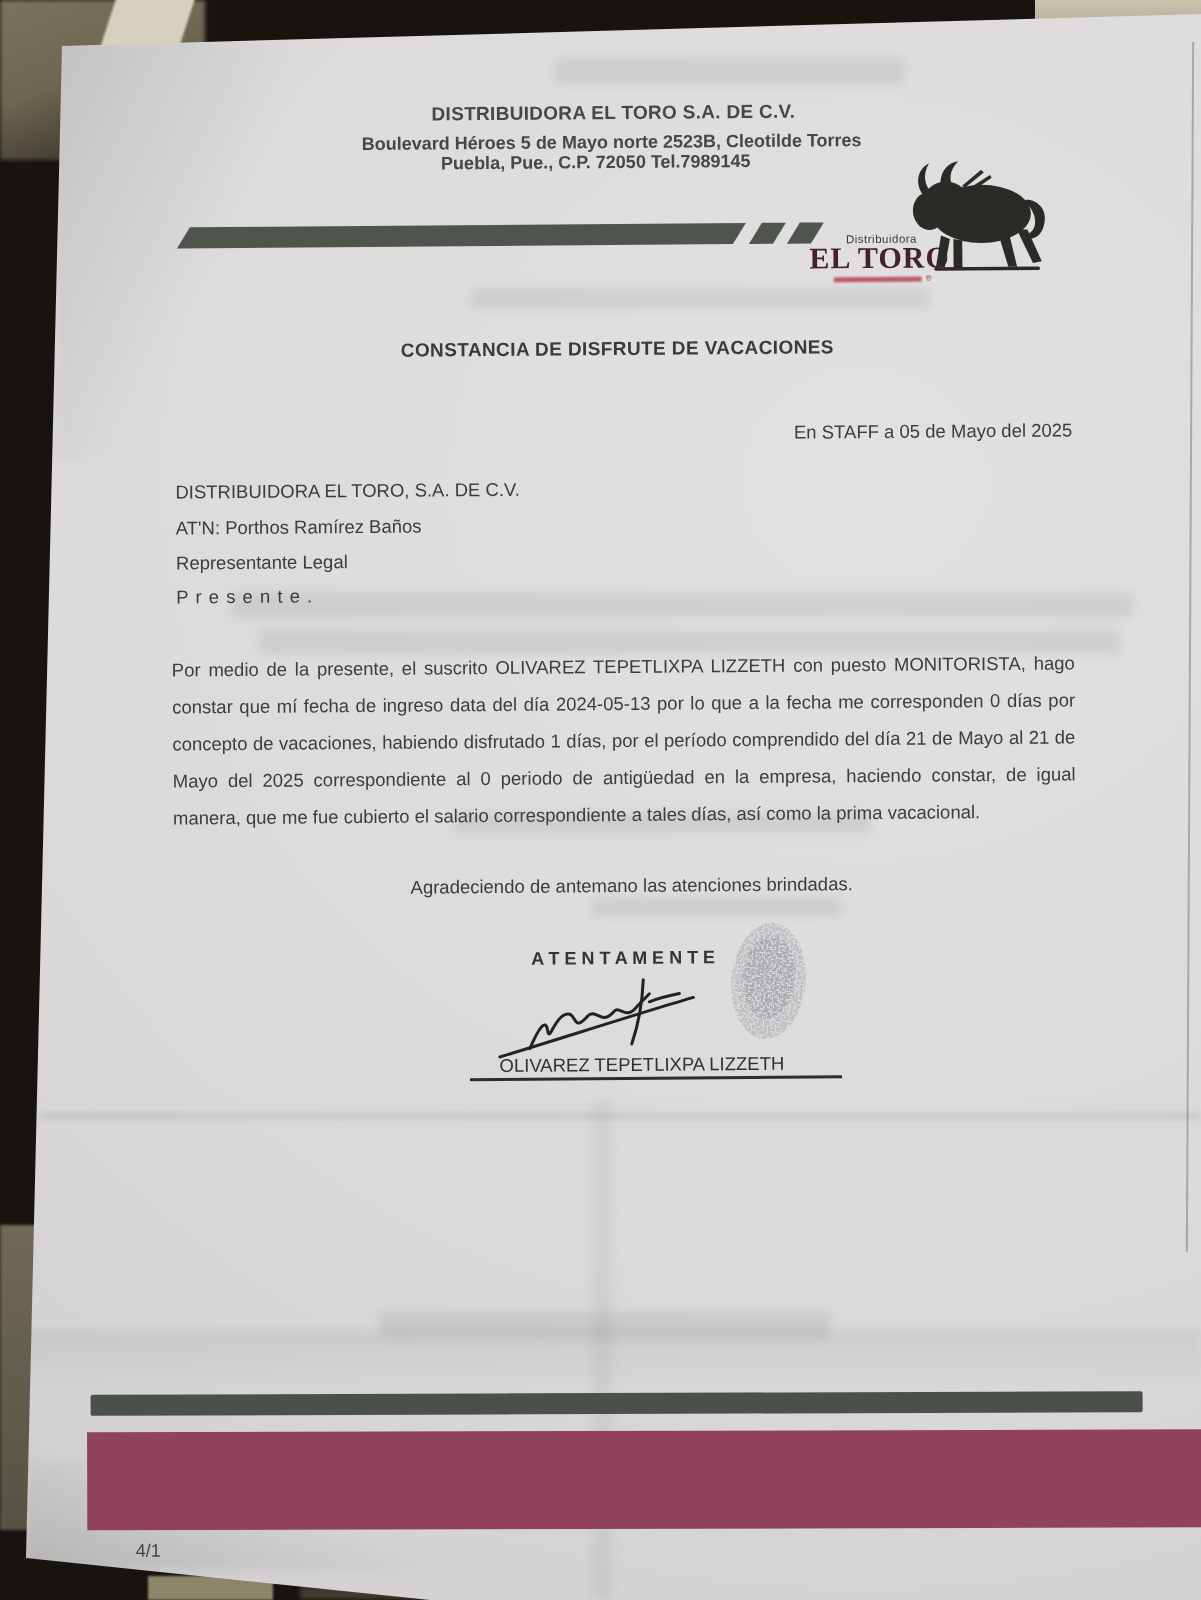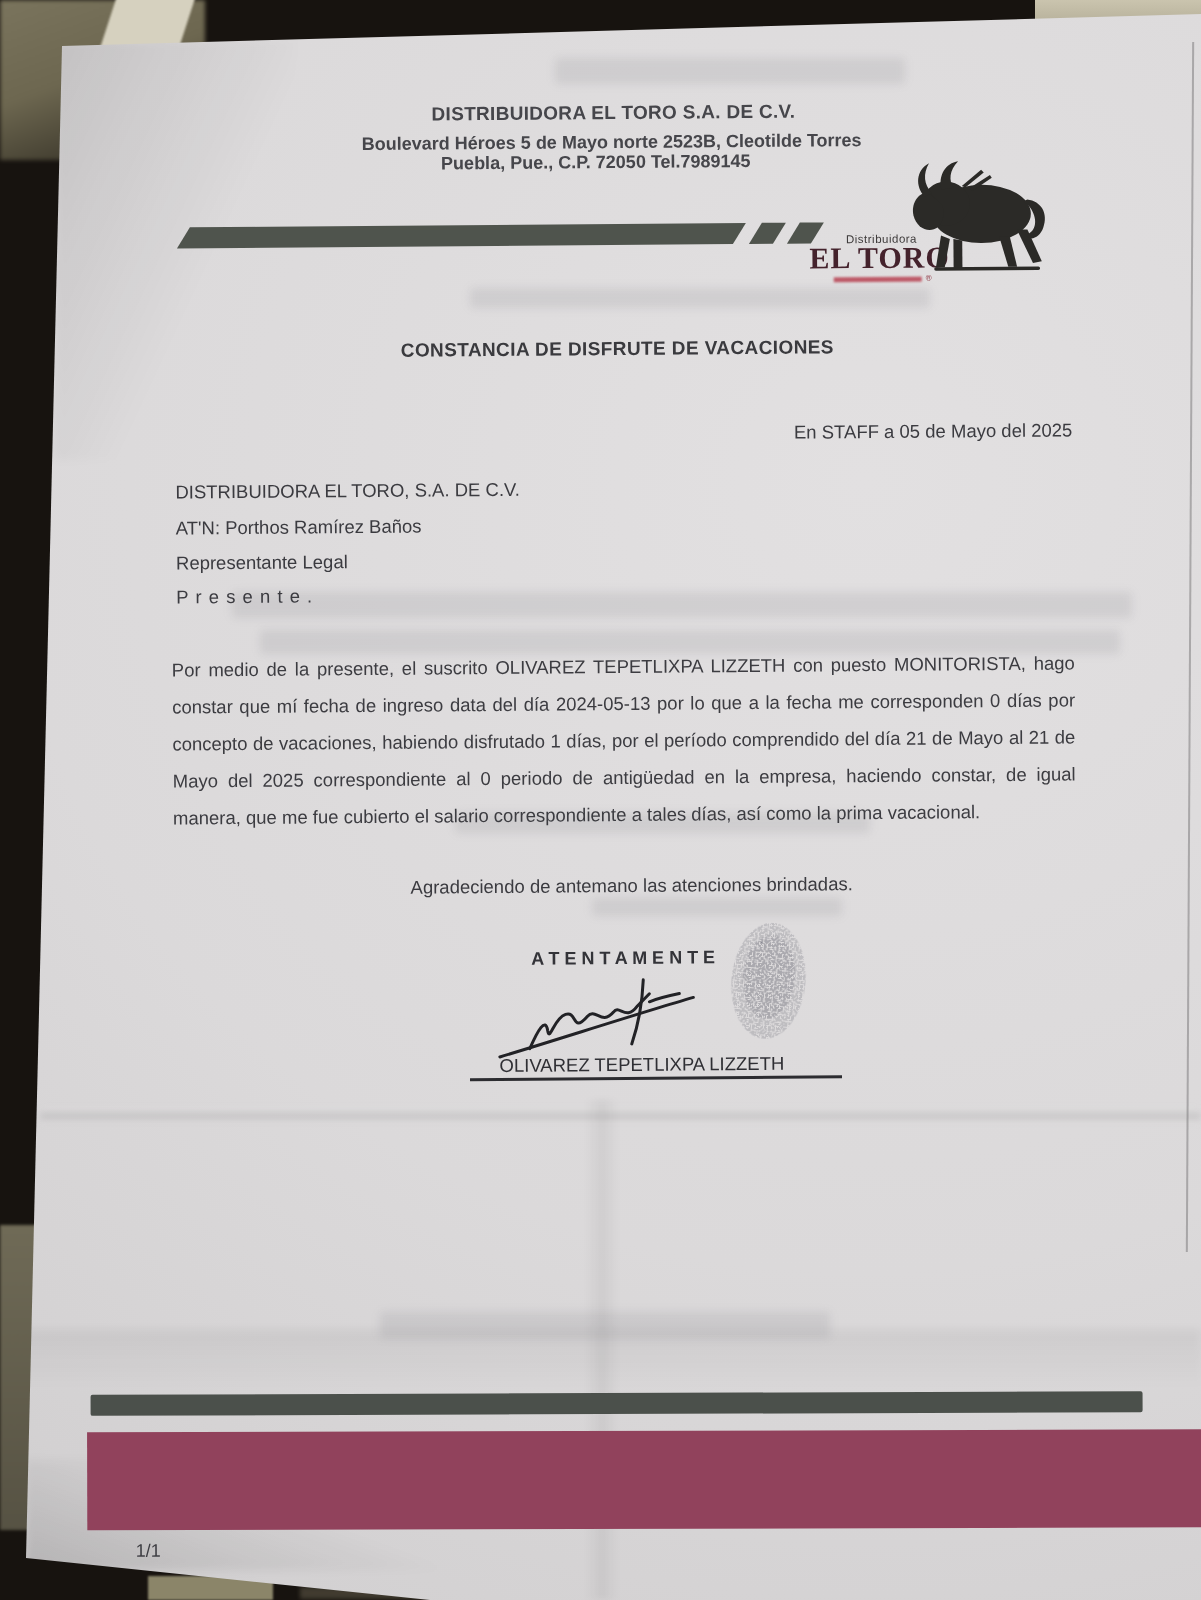--- a/index.html
+++ b/index.html
@@ -176,17 +176,17 @@
           <ellipse cx="45" cy="64" rx="37" ry="58" filter="url(#grain)"></ellipse>
           <ellipse cx="45" cy="60" rx="26" ry="42" filter="url(#grain)"></ellipse>
         </g>
       </svg>
 
       <div class="abs center" style="left:640px;top:1054px;font-size:18.5px;color:#2f2f34">OLIVAREZ TEPETLIXPA LIZZETH</div>
       <div class="name-underline"></div>
 
       <div class="footer-bar-gray"></div>
       <div class="footer-bar-maroon"></div>
-      <div class="abs" style="left:130px;top:1537px;font-size:18px;color:#3f3f44">1/1</div>
+      <div class="abs" style="left:130px;top:1537px;font-size:18px;color:#3f3f44">4/1</div>
 
     </div>
   </div>
 </div>
 
 </body></html>

